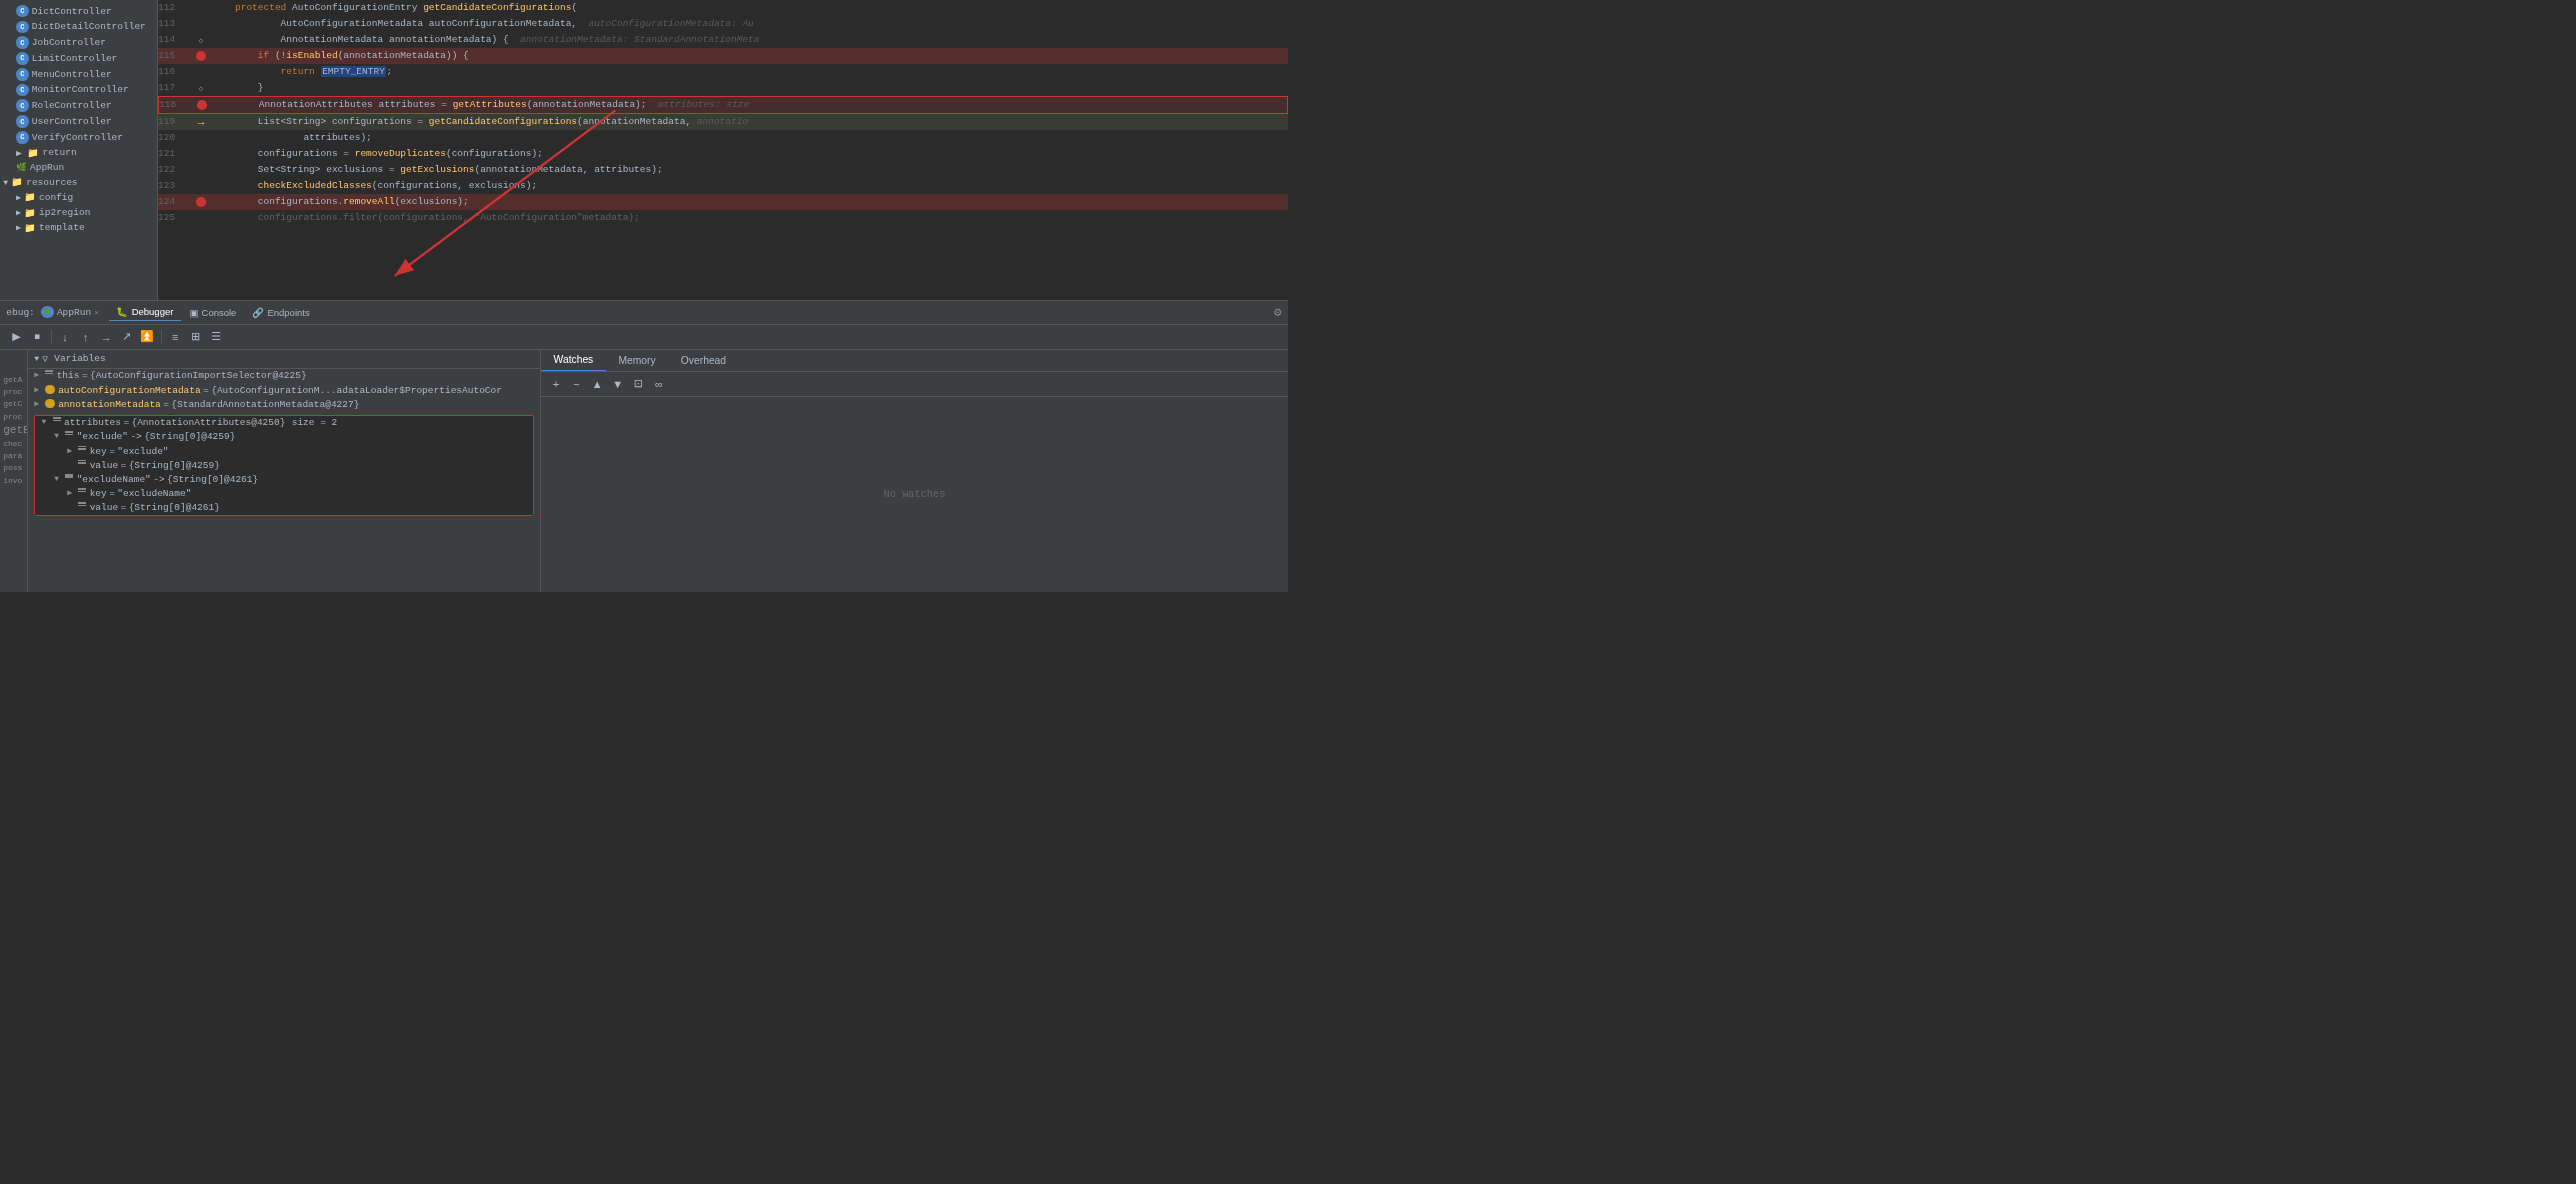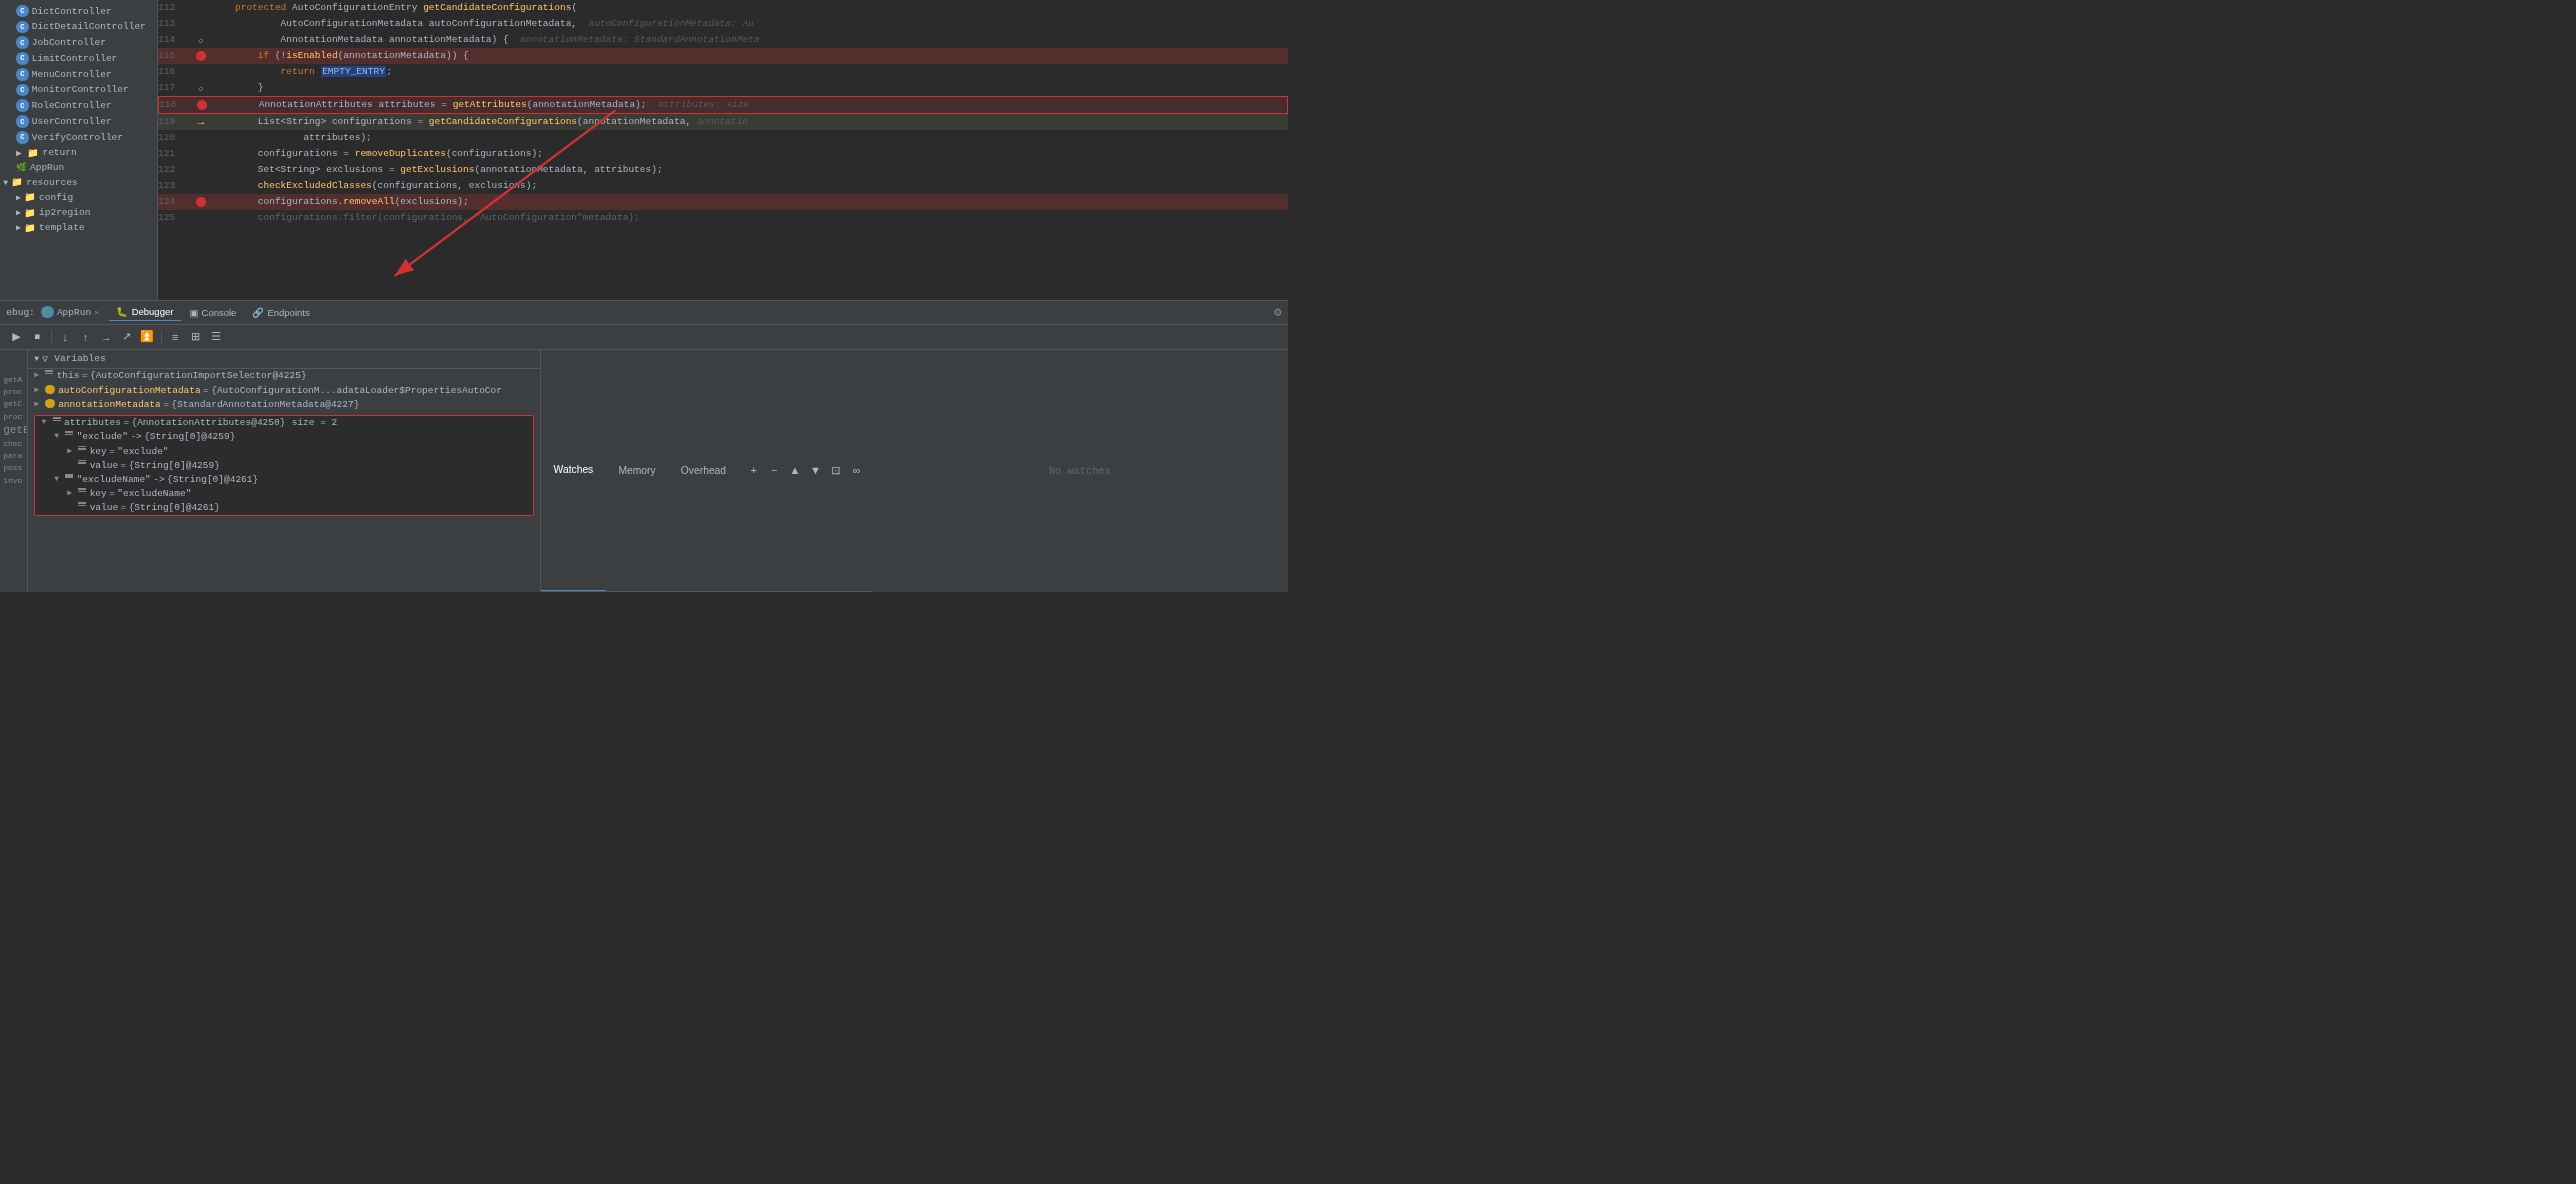--- a/index.html
+++ b/index.html
@@ -285,21 +285,21 @@
       border: 1.6px solid #cc3333;
       margin: 3.2px 6.3px;
       border-radius: 1.6px;
       background: rgba(40, 40, 40, 0.8);
     }
 
     
     .right-panel {
       flex: 1;
       display: flex;
-      flex-direction: row;
+      flex-direction: column;
       overflow: hidden;
     }
 
     .right-tabs {
       display: flex;
       border-bottom: 0.8px solid #555;
       background: #3c3f41;
       flex-shrink: 0;
     }
 

